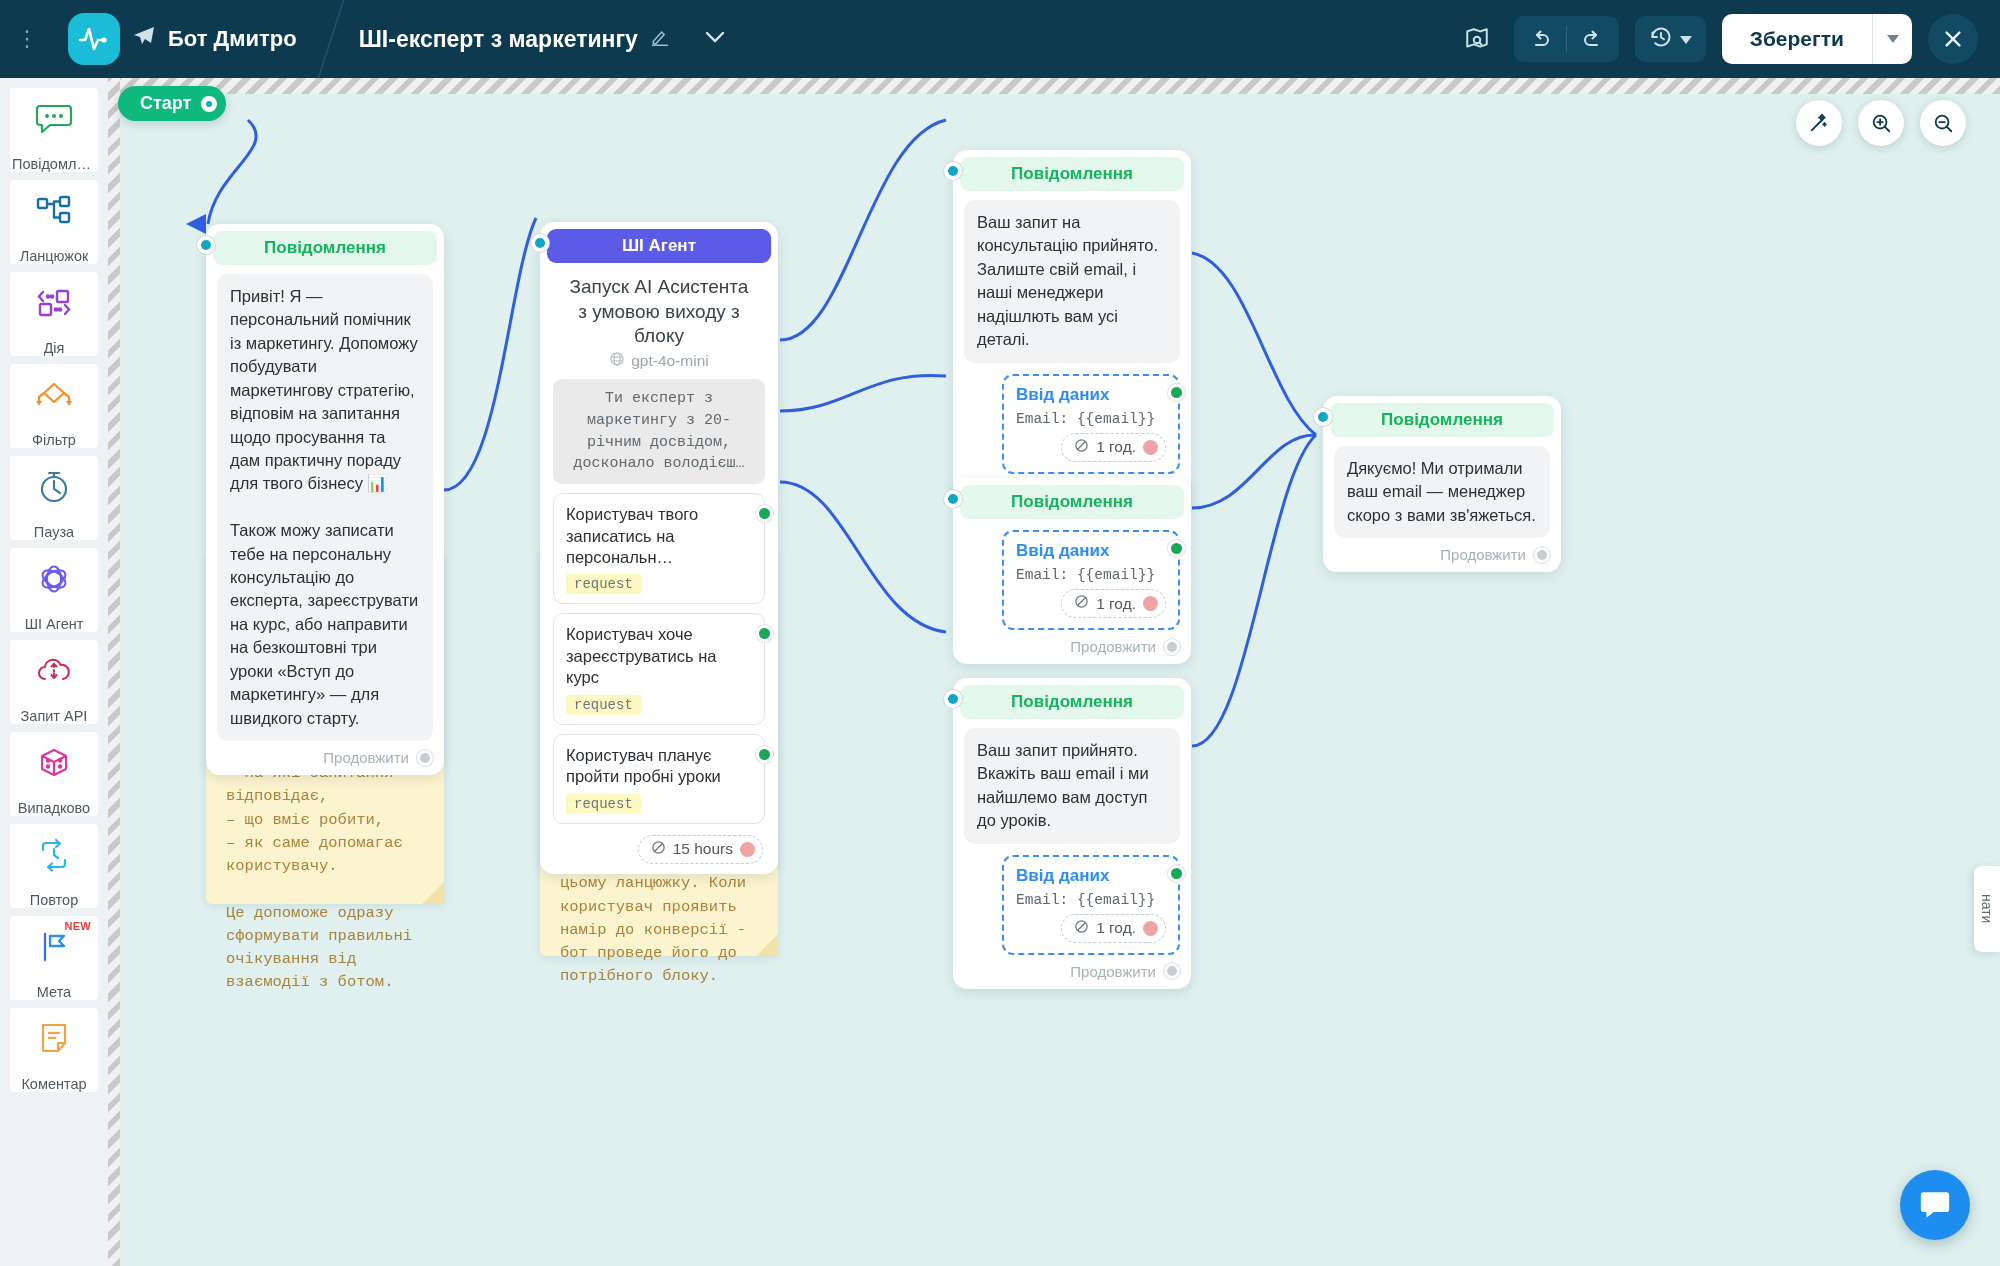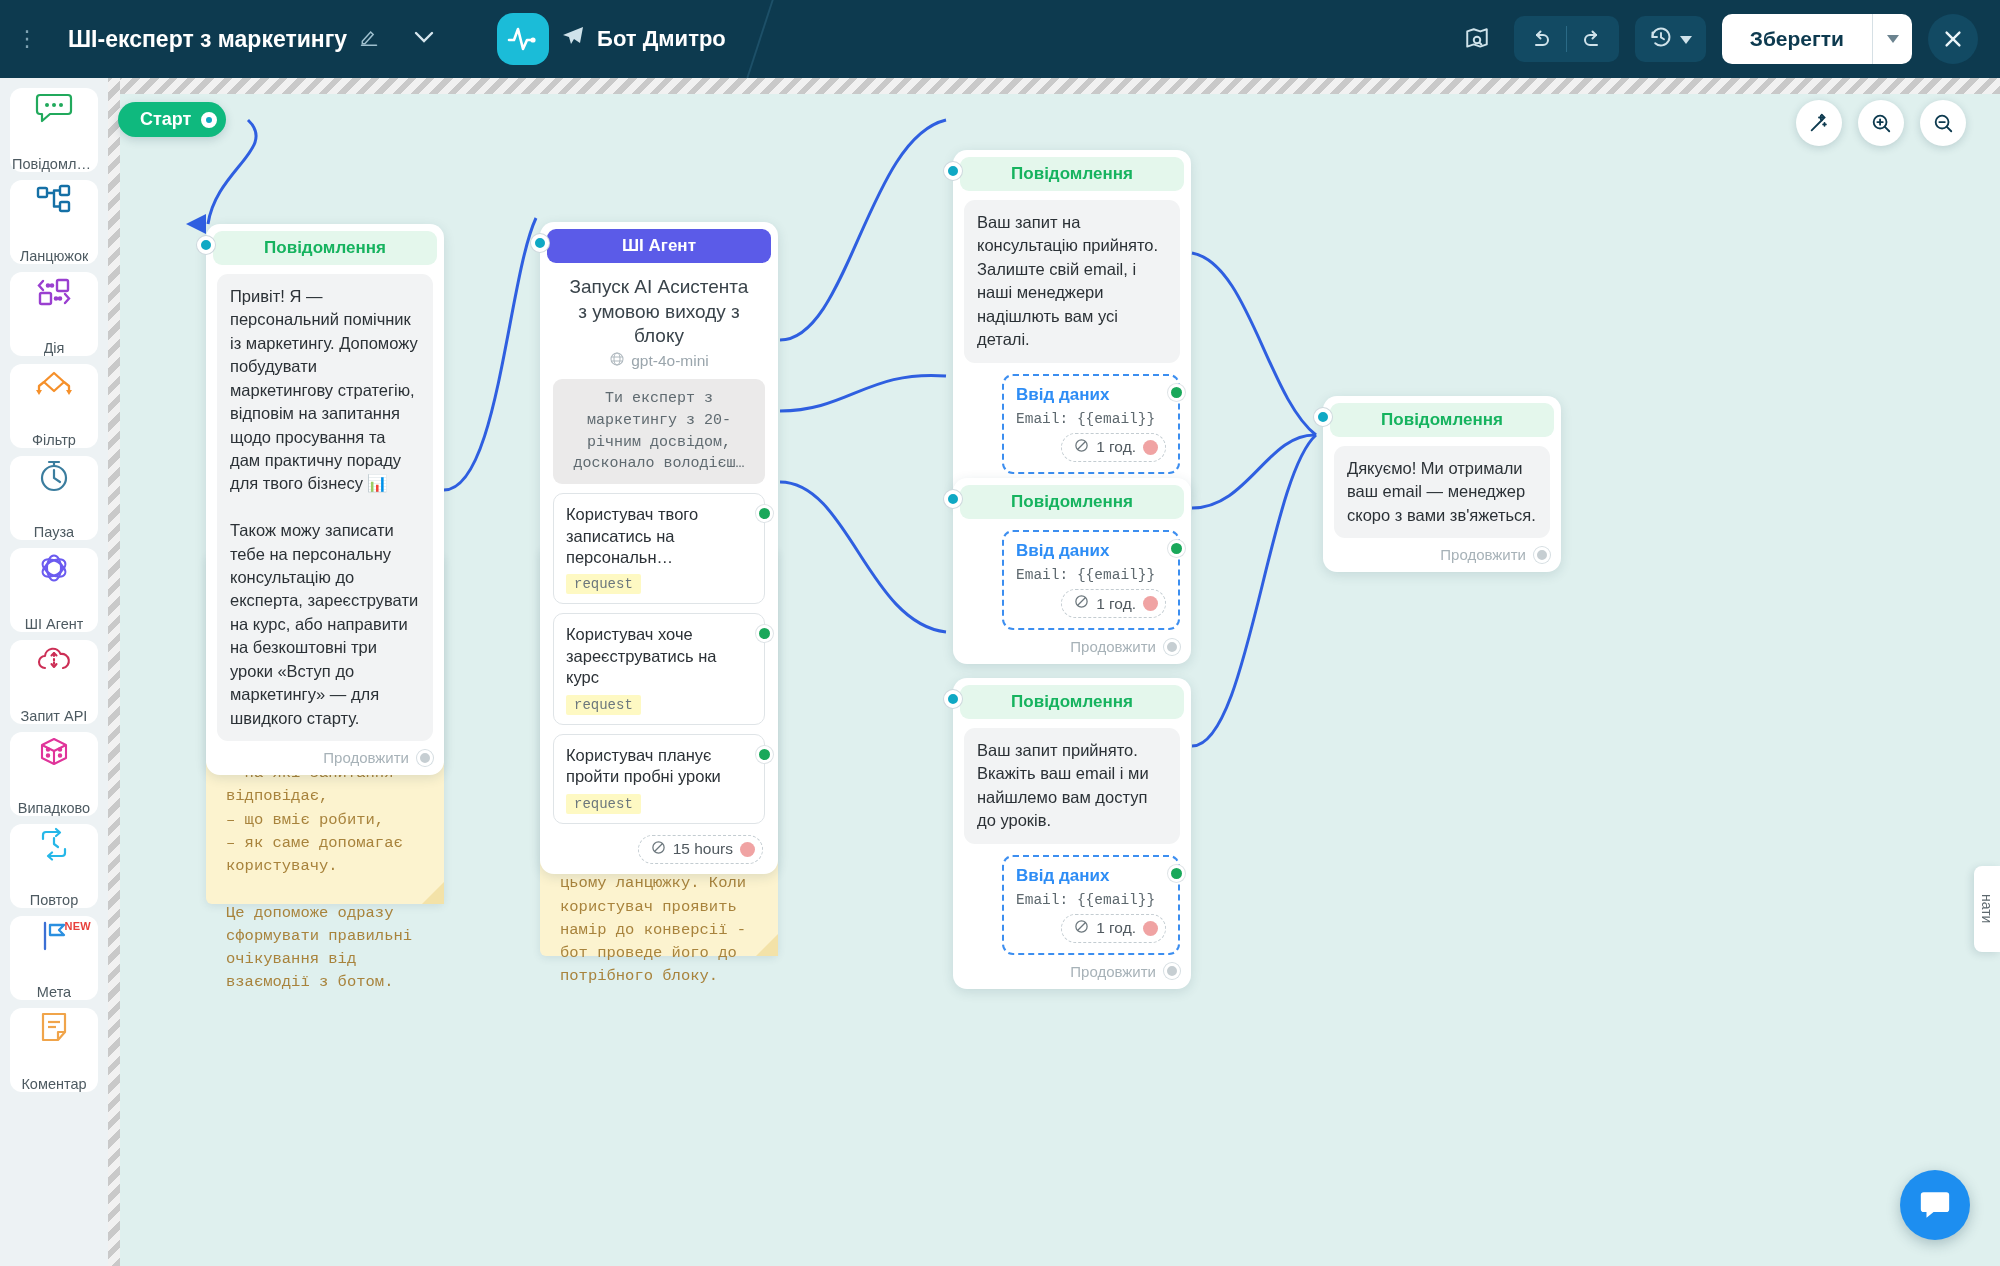--- a/index.html
+++ b/index.html
@@ -85,22 +85,22 @@
 
   
   .sidebar {
     position: absolute; left: 0; top: 78px; width: 108px; bottom: 0;
     background: #edf2f4; padding-top: 10px; z-index: 40;
     display: flex; flex-direction: column; align-items: center; gap: 8px;
     overflow: hidden;
   }
   .sb-item {
     position: relative; width: 88px; height: 84px; background: #fff;
-    border-radius: 12px; display: flex; flex-direction: column;
-    align-items: center; justify-content: space-between; gap: 17px; cursor: pointer;
+    border-radius: 4px; display: flex; flex-direction: column;
+    align-items: center; justify-content: flex-end; gap: 17px; cursor: pointer;
   }
   .sb-icon { height: 40px; display: flex; align-items: center; justify-content: center; }
   .sb-label {
     font-size: 14.5px; color: #4d5a61; white-space: nowrap;
     max-width: 84px; overflow: hidden; text-overflow: ellipsis;
   }
   .sb-new {
     position: absolute; top: 4px; right: 7px; color: #e8413c;
     font-size: 11px; font-weight: bold; letter-spacing: .3px;
   }
@@ -259,47 +259,47 @@
   }
   .side-tab span {
     writing-mode: vertical-rl; font-size: 14px; color: #5d686e;
   }
 </style>
 </head>
 <body>
 
 <div class="topbar">
   <div class="dots-handle">⋮</div>
+  <div class="crumb first">
+    <span class="app-logo">
+      <svg viewBox="0 0 36 36" fill="none" stroke="#ffffff" stroke-width="2.6" stroke-linecap="round" stroke-linejoin="round">
+        <path d="M4 19 h5 l4 -11 l5 20 l4 -9 h4"></path>
+        <circle cx="28" cy="19" r="2.6" fill="#ffffff" stroke="none"></circle>
+      </svg>
+    </span>
+    <span class="tg-icon">
+      <svg width="24" height="24" viewBox="0 0 24 24" fill="#cfe2ea">
+          <path d="M22 3 L2 11 l6 2 l2 7 l3 -5 l6 4 z"></path>
+        </svg>
+    </span>
+    <span>Бот Дмитро</span>
+  </div>
   <div class="crumb">
     <span class="crumb-title">ШІ-експерт з маркетингу</span>
     <span class="pencil-icon">
       <svg width="20" height="20" viewBox="0 0 24 24" fill="none" stroke="#9fc0cf" stroke-width="1.8" stroke-linecap="round">
         <path d="M4 17 L14 6 l3 3 L7 20 H4 z"></path>
           <path d="M3 22 h18"></path>
       </svg>
     </span>
     <span class="chev">
       <svg width="22" height="14" viewBox="0 0 22 14" fill="none" stroke="#d6e6ee" stroke-width="2.4" stroke-linecap="round">
           <path d="M3 3 L11 11 L19 3"></path>
         </svg>
     </span>
-  </div>
-  <div class="crumb first">
-    <span class="app-logo">
-      <svg viewBox="0 0 36 36" fill="none" stroke="#ffffff" stroke-width="2.6" stroke-linecap="round" stroke-linejoin="round">
-        <path d="M4 19 h5 l4 -11 l5 20 l4 -9 h4"></path>
-        <circle cx="28" cy="19" r="2.6" fill="#ffffff" stroke="none"></circle>
-      </svg>
-    </span>
-    <span class="tg-icon">
-      <svg width="24" height="24" viewBox="0 0 24 24" fill="#cfe2ea">
-          <path d="M22 3 L2 11 l6 2 l2 7 l3 -5 l6 4 z"></path>
-        </svg>
-    </span>
-    <span>Бот Дмитро</span>
   </div>
 
   <div class="topbar-right">
     <div class="ticon">
       <svg width="26" height="26" viewBox="0 0 24 24" fill="none" stroke="#cfe2ea" stroke-width="1.8" stroke-linejoin="round">
         <path d="M3 5 l6 -2 l6 2 l6 -2 v14 l-6 2 l-6 -2 l-6 2 z"></path>
         <circle cx="12" cy="13" r="3"></circle>
           <path d="M14.2 15.2 L16.5 17.5"></path>
       </svg>
     </div>
@@ -509,21 +509,21 @@
 
     <path d="M672 333 C 740 333, 760 292, 838 298" fill="none" stroke="#2f5fe0" stroke-width="3"></path>
 
     <path d="M672 404 C 740 404, 760 545, 838 554" fill="none" stroke="#2f5fe0" stroke-width="3"></path>
 
     <path d="M1084 175 C 1140 185, 1160 320, 1208 357" fill="none" stroke="#2f5fe0" stroke-width="3"></path>
     <path d="M1084 430 C 1140 430, 1160 355, 1208 357" fill="none" stroke="#2f5fe0" stroke-width="3"></path>
     <path d="M1084 668 C 1140 668, 1160 400, 1208 357" fill="none" stroke="#2f5fe0" stroke-width="3"></path>
   </svg>
 
-  <div class="start-pill" style="left:10px; top:24px;">
+  <div class="start-pill" style="left:10px; top:8px;">
     <span>Старт</span>
     <span class="dot"></span>
   </div>
 
   <div class="node" style="left:98px; top:146px; width:238px;">
     <div class="port" style="left:-9px; top:12px;"></div>
     <div class="node-hd hd-msg">Повідомлення</div>
     <div class="bubble">Привіт! Я — персональний помічник із маркетингу. Допоможу побудувати маркетингову стратегію, відповім на запитання щодо просування та дам практичну пораду для твого бізнесу 📊
 
 Також можу записати тебе на персональну консультацію до експерта, зареєструвати на курс, або направити на безкоштовні три уроки «Вступ до маркетингу» — для швидкого старту.</div>

